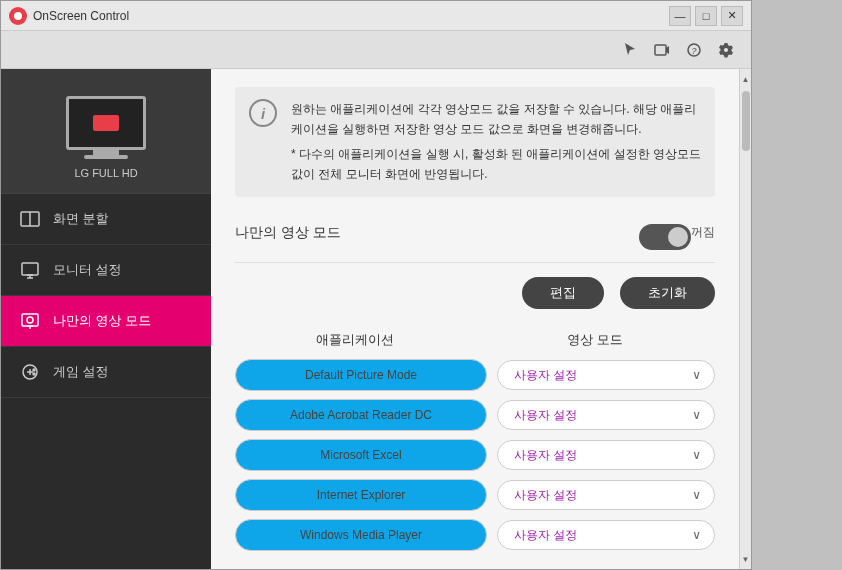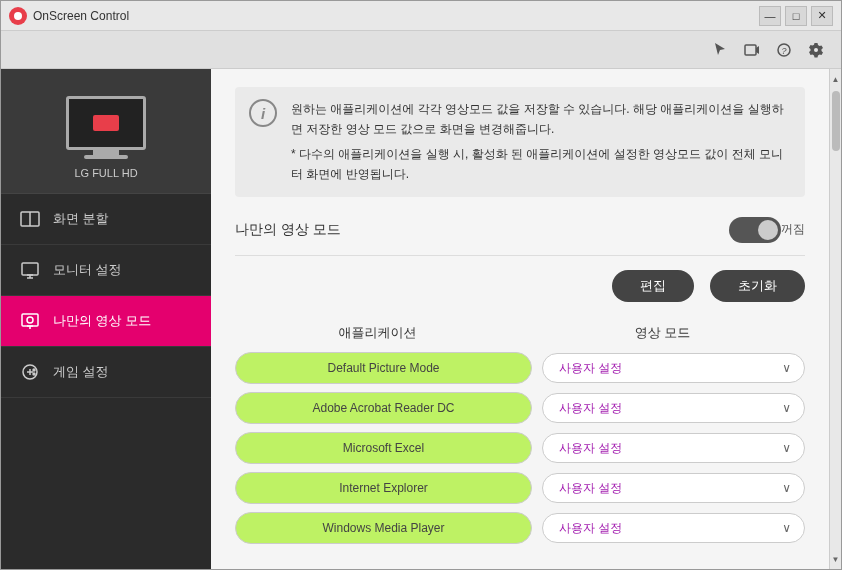--- a/index.html
+++ b/index.html
@@ -5,21 +5,21 @@
     * { box-sizing: border-box; margin: 0; padding: 0; }
     body {
       font-family: 'Malgun Gothic', '맑은 고딕', sans-serif;
       font-size: 13px;
       background: #c0c0c0;
       width: 842px;
       height: 570px;
       overflow: hidden;
     }
     .window {
-      width: 842px;
+      width: 752px;
       height: 570px;
       background: #f0f0f0;
       border: 1px solid #999;
       display: flex;
       flex-direction: column;
     }
     
     .titlebar {
       background: #e8e8e8;
       height: 30px;
@@ -194,22 +194,23 @@
       border-bottom: 1px solid #ddd;
     }
     .mode-header-label {
       font-size: 14px;
       color: #333;
       font-weight: 500;
     }
     
     .toggle-switch {
       display: flex;
-      align-items: center;
+      align-items: flex-start;
       gap: 0;
+      margin-top: 7px;
     }
     .toggle-track {
       width: 52px;
       height: 26px;
       background: #555;
       border-radius: 13px;
       position: relative;
       cursor: pointer;
       display: flex;
       align-items: center;
@@ -259,21 +260,21 @@
     
     .app-rows { display: flex; flex-direction: column; gap: 8px; }
     .app-row {
       display: flex;
       align-items: center;
       gap: 10px;
     }
     .app-name-btn {
       flex: 1;
       padding: 8px 16px;
-      background: #bef264;
+      background: #0ea5e9;
       border: 1px solid #ccc;
       border-radius: 20px;
       font-size: 12px;
       color: #444;
       text-align: center;
       cursor: default;
       font-family: inherit;
     }
     .app-mode-wrapper {
       flex: 1;

